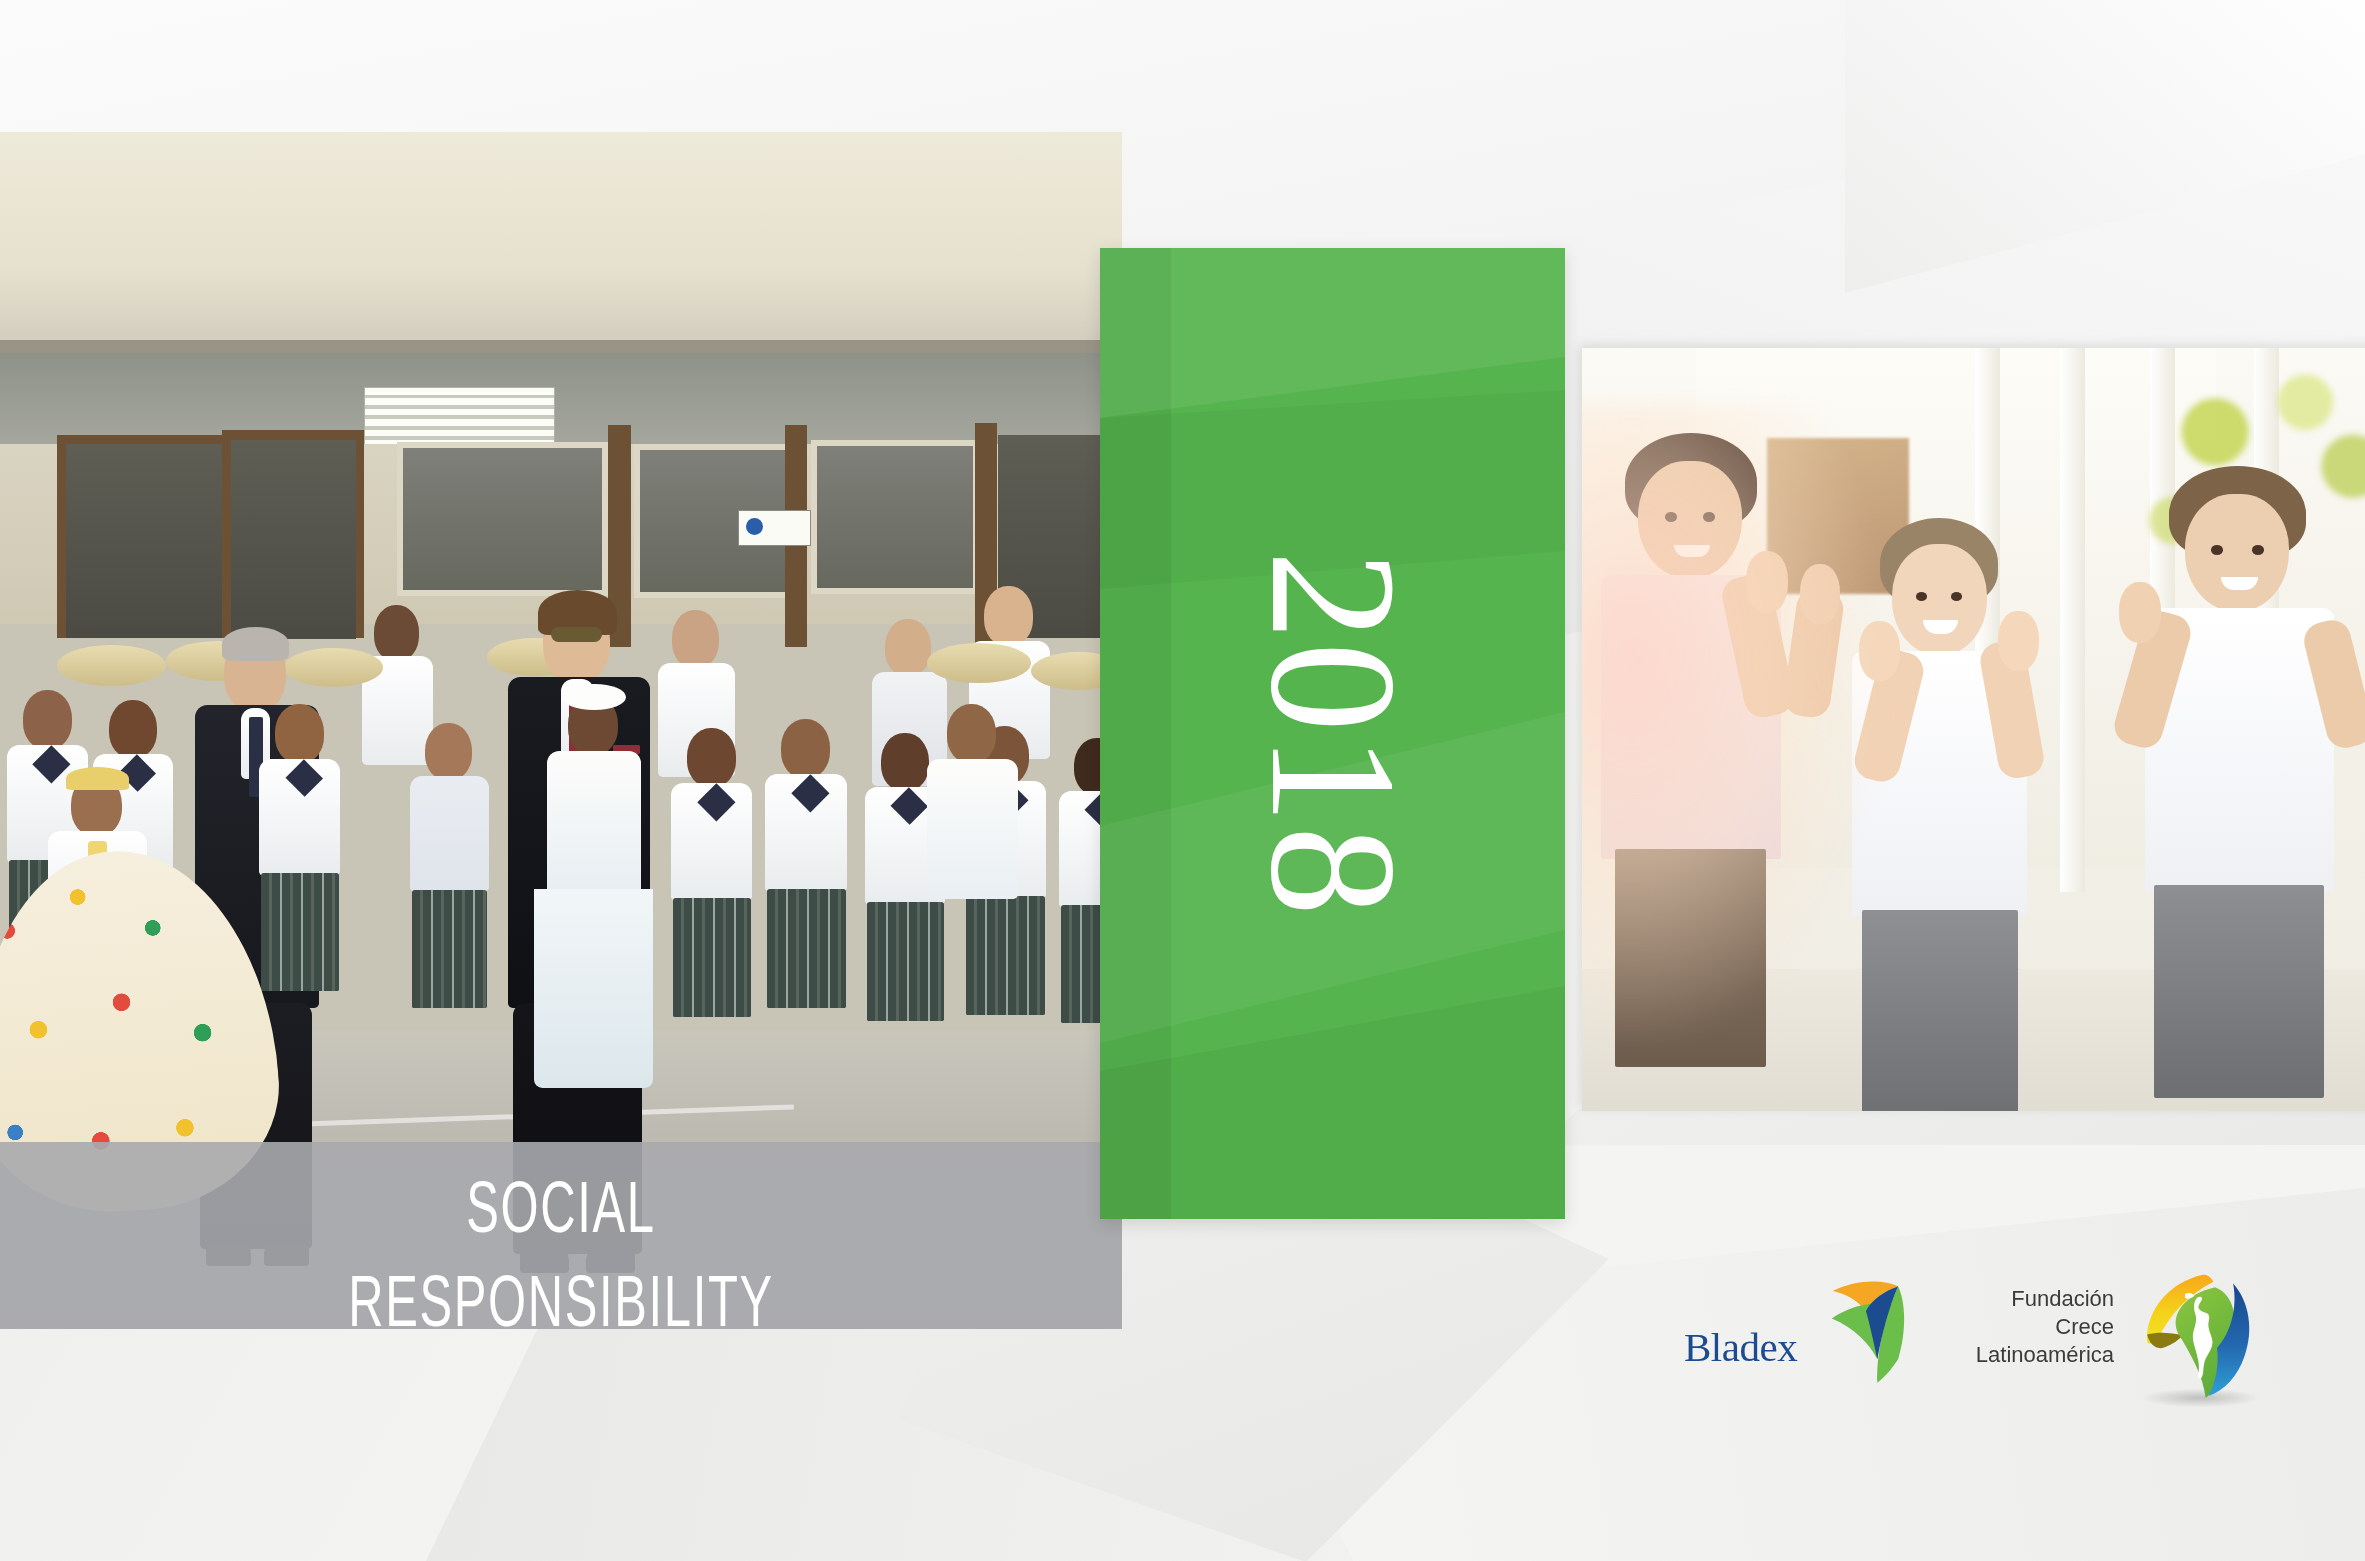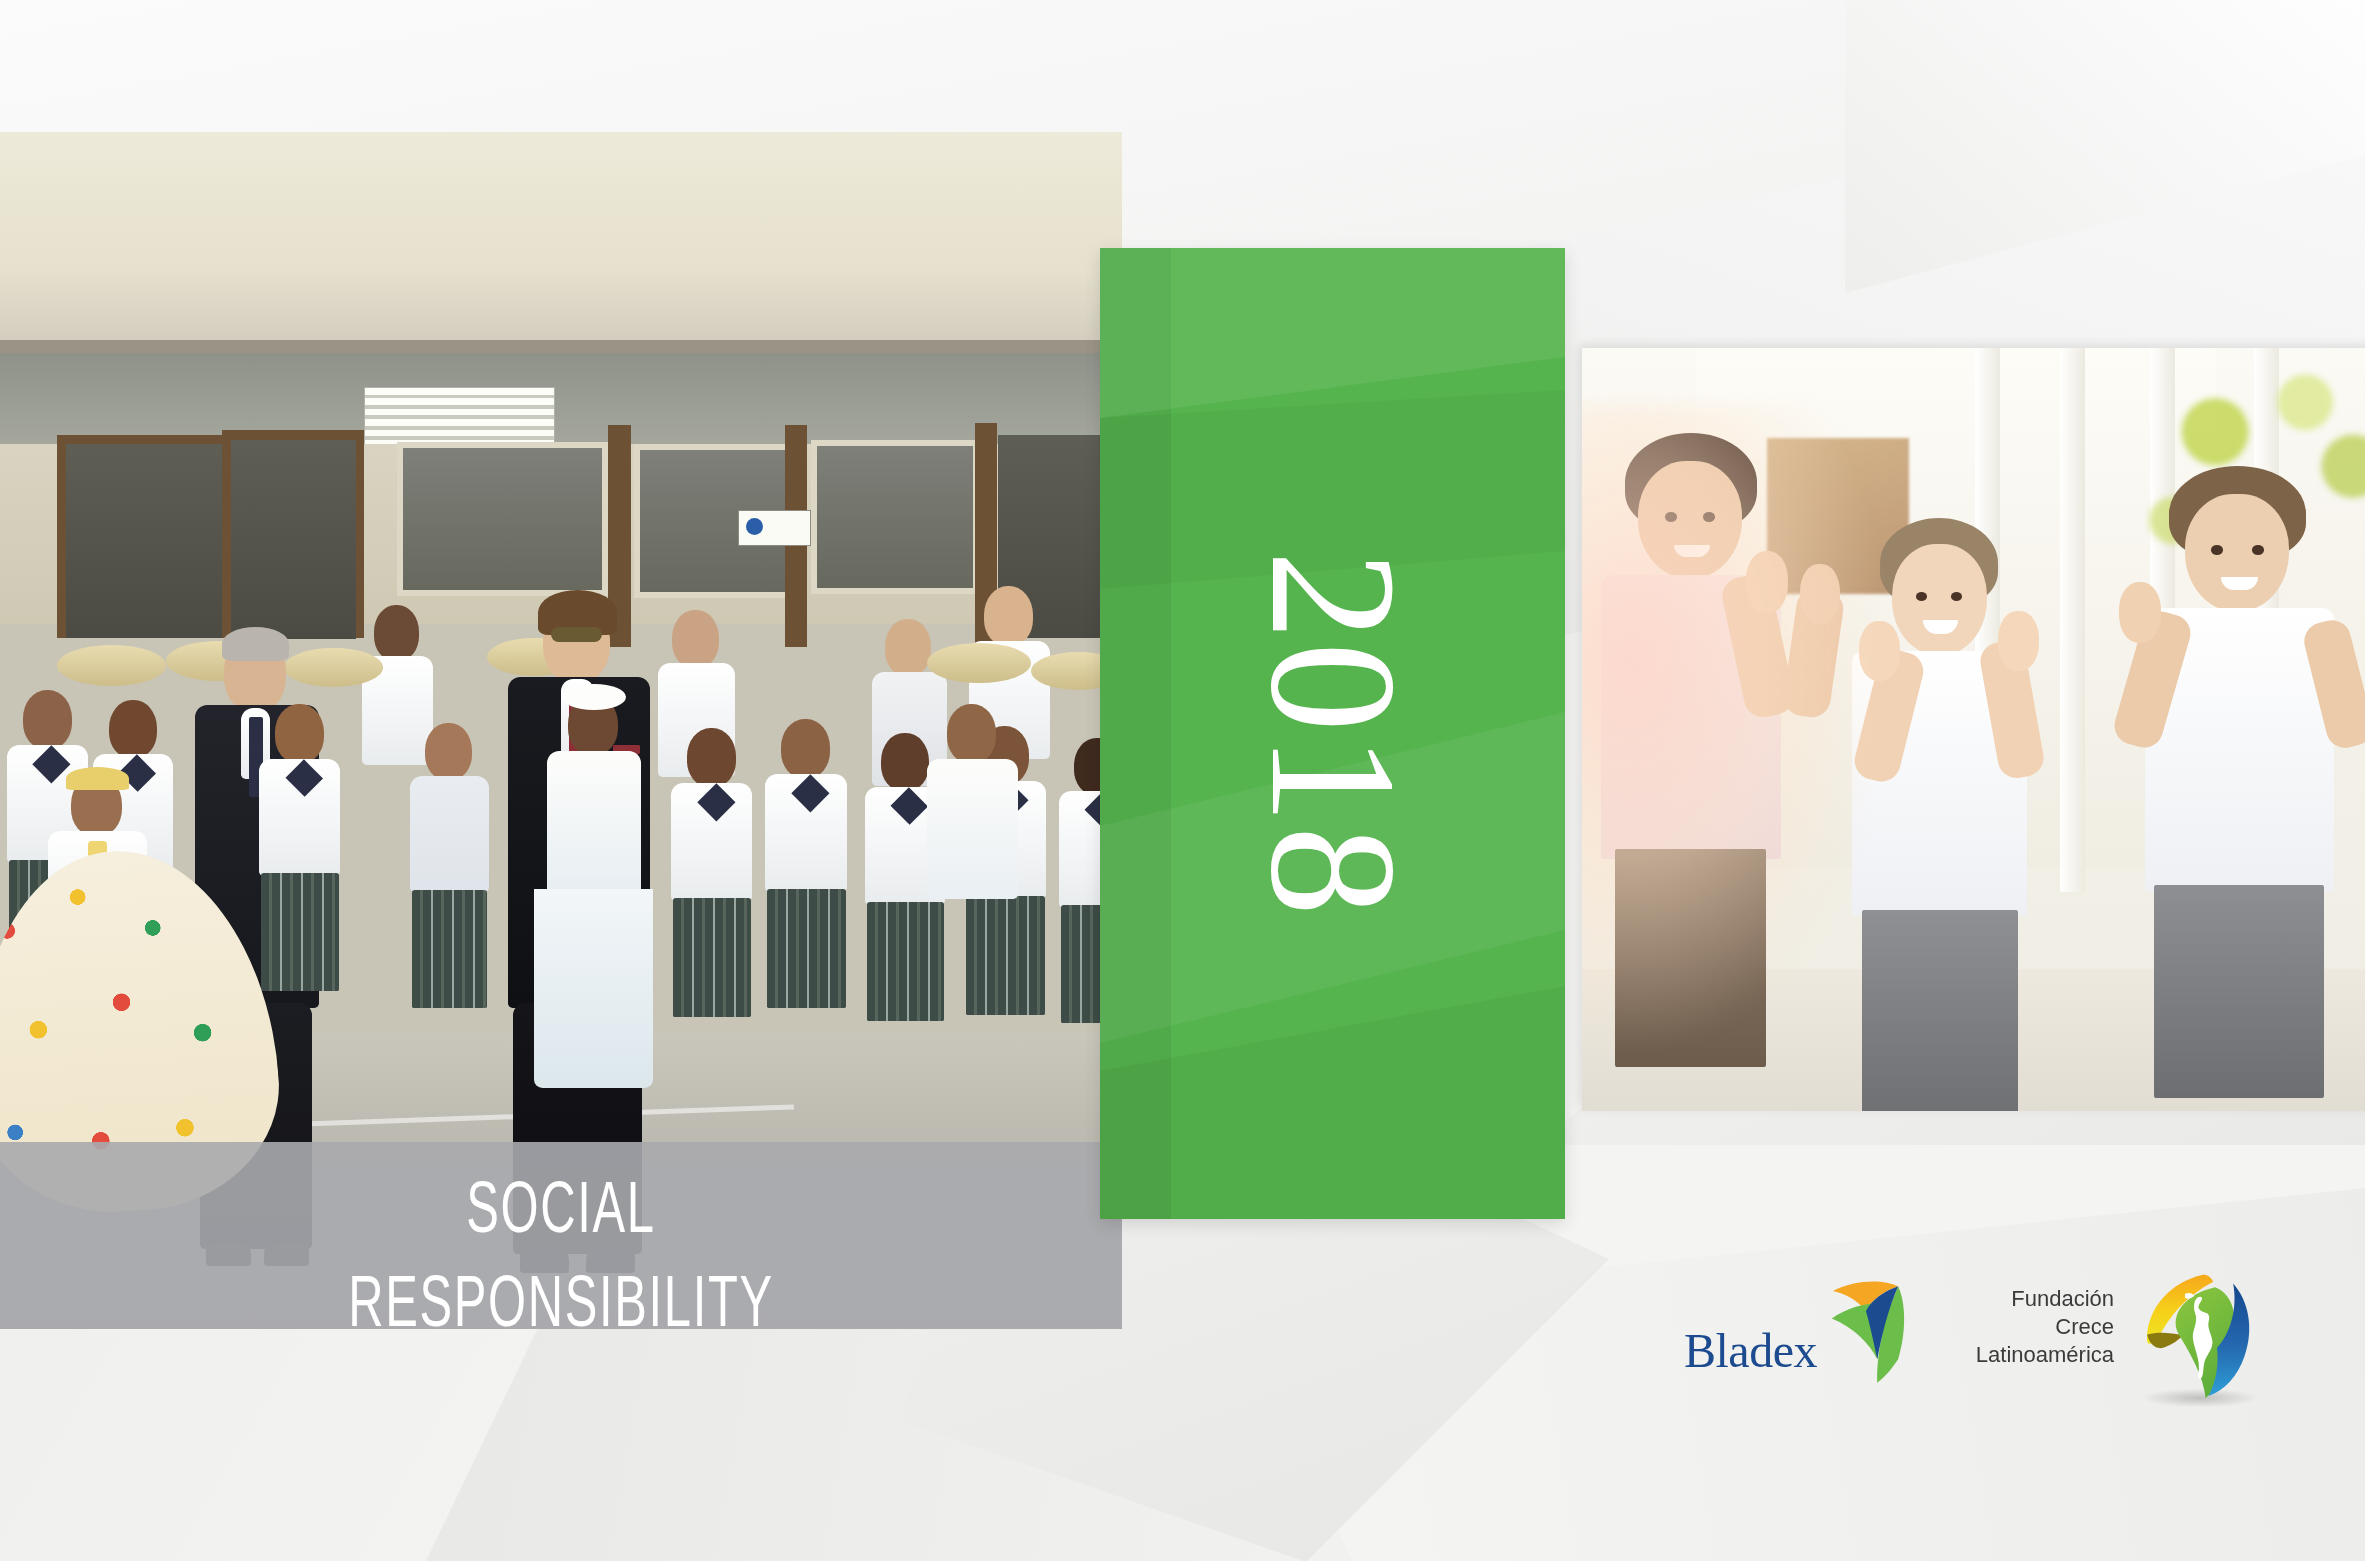--- a/index.html
+++ b/index.html
@@ -172,21 +172,21 @@
   .kid .arm{position:absolute;border-radius:19px;}
   .kid .thumb{position:absolute;border-radius:46%;}
   .smile{position:absolute;border-radius:0 0 28px 28px;background:#fff;}
   .eye{position:absolute;border-radius:50%;background:#4a3428;}
 
   
   .logos{position:absolute;left:1684px;top:1230px;width:610px;height:189px;}
   .bladex{position:absolute;left:0px;top:47px;width:237px;height:109px;}
   .bladex-word{position:absolute;left:0;top:46px;
     font-family:"Liberation Serif", serif;
-    font-size:48px;font-weight:400;color:#1d4b8f;letter-spacing:-0.5px;}
+    font-size:41px;font-weight:400;color:#1d4b8f;letter-spacing:-0.5px;}
   .bladex-mark{position:absolute;left:142px;top:-1.9px;width:95px;height:109px;}
   .fcl{position:absolute;left:274px;top:28px;width:331px;height:156px;}
   .fcl-text{position:absolute;left:0;top:27.4px;width:156px;text-align:right;
     font-family:"Liberation Sans", sans-serif;
     font-size:22px;line-height:1.26;color:#3b3b3b;}
   .fcl-mark{position:absolute;left:156px;top:0;width:156px;height:156px;}
 </style>
 </head>
 <body>
 

